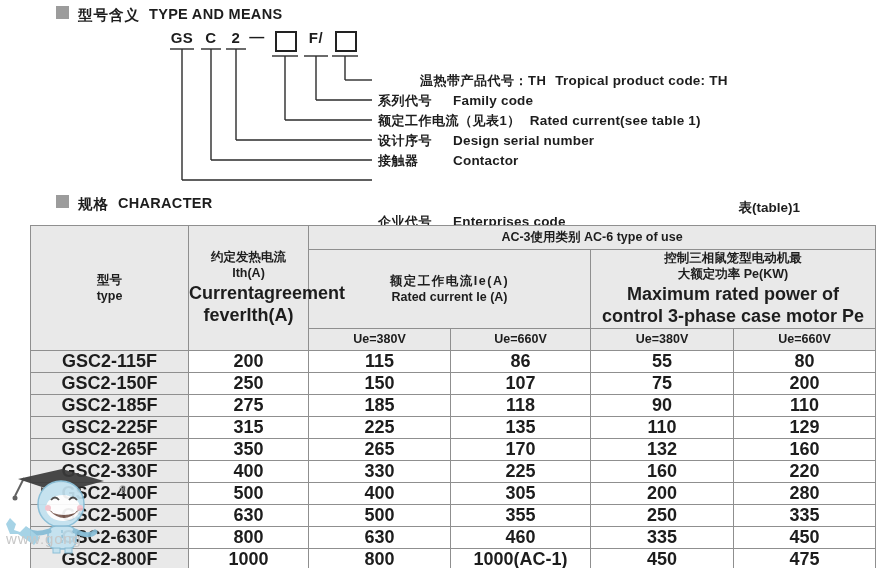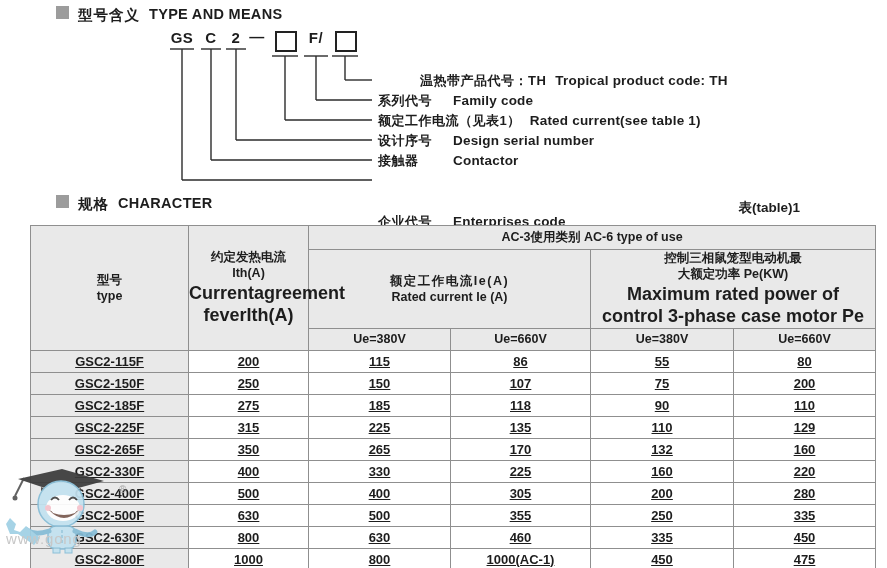--- a/index.html
+++ b/index.html
@@ -20,21 +20,21 @@
   .dia-label .lbl-en{font-size:13.5px;white-space:nowrap;letter-spacing:.2px;}
 
   
   .tbl-caption{position:absolute;left:690px;top:199px;width:110px;text-align:right;font-size:13.5px;}
 
   
   table.spec{position:absolute;left:30px;top:225px;width:845px;border-collapse:collapse;table-layout:fixed;}
   .spec th,.spec td{border:1px solid #8f8f8f;text-align:center;vertical-align:middle;padding:0;
                     font-weight:700;color:#1d1d1d;}
   .spec thead th{background:#e9e9e9;font-size:12.5px;}
-  .spec td{background:#ffffff;font-size:13px;height:21px;text-decoration:underline;}
+  .spec td{background:#ffffff;font-size:18px;height:21px;}
   .spec td.model{background:#e9e9e9;}
   .h-row1 th{height:23px;}
   .h-row2 th{height:66px;}
   .h-row3 th{height:21px;font-size:12.5px;}
   .hl{display:block;line-height:1.3;text-align:center;}
   .hl-sm{display:block;line-height:1.25;font-size:18px;}
   .sp{letter-spacing:1.5px;}
 
   
   .watermark{position:absolute;left:0;top:466px;width:280px;height:102px;z-index:10;pointer-events:none;}

